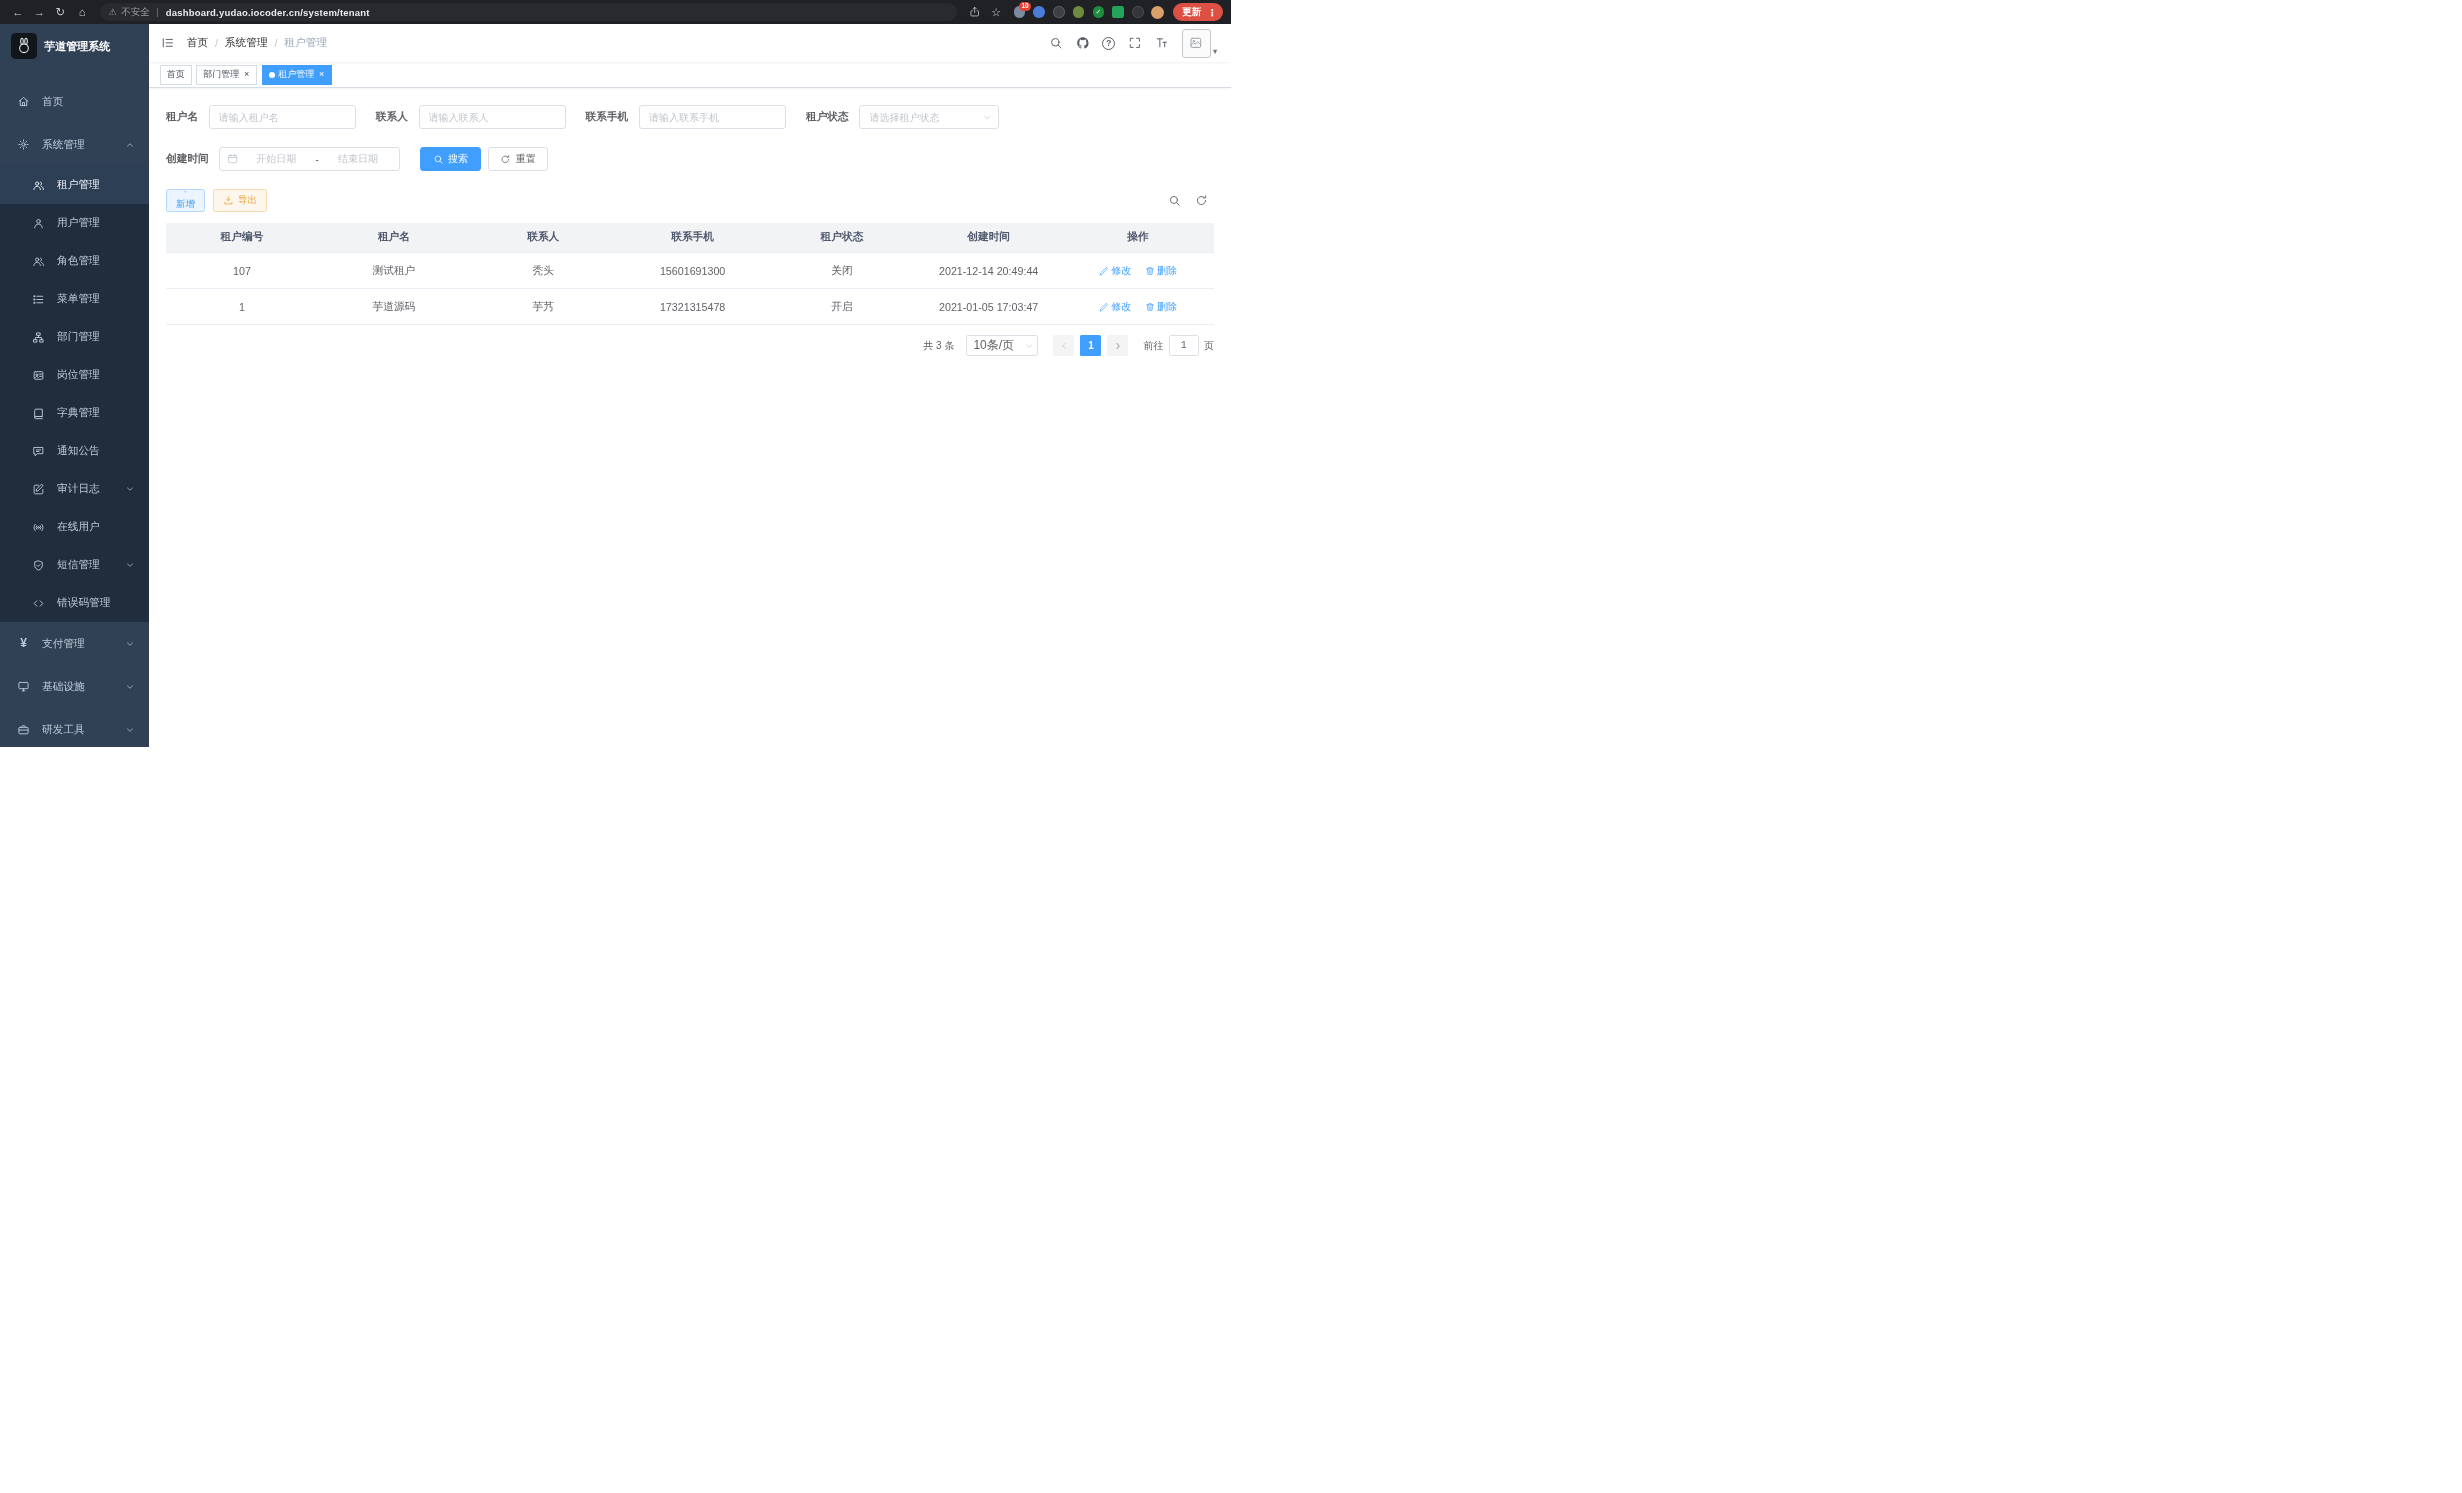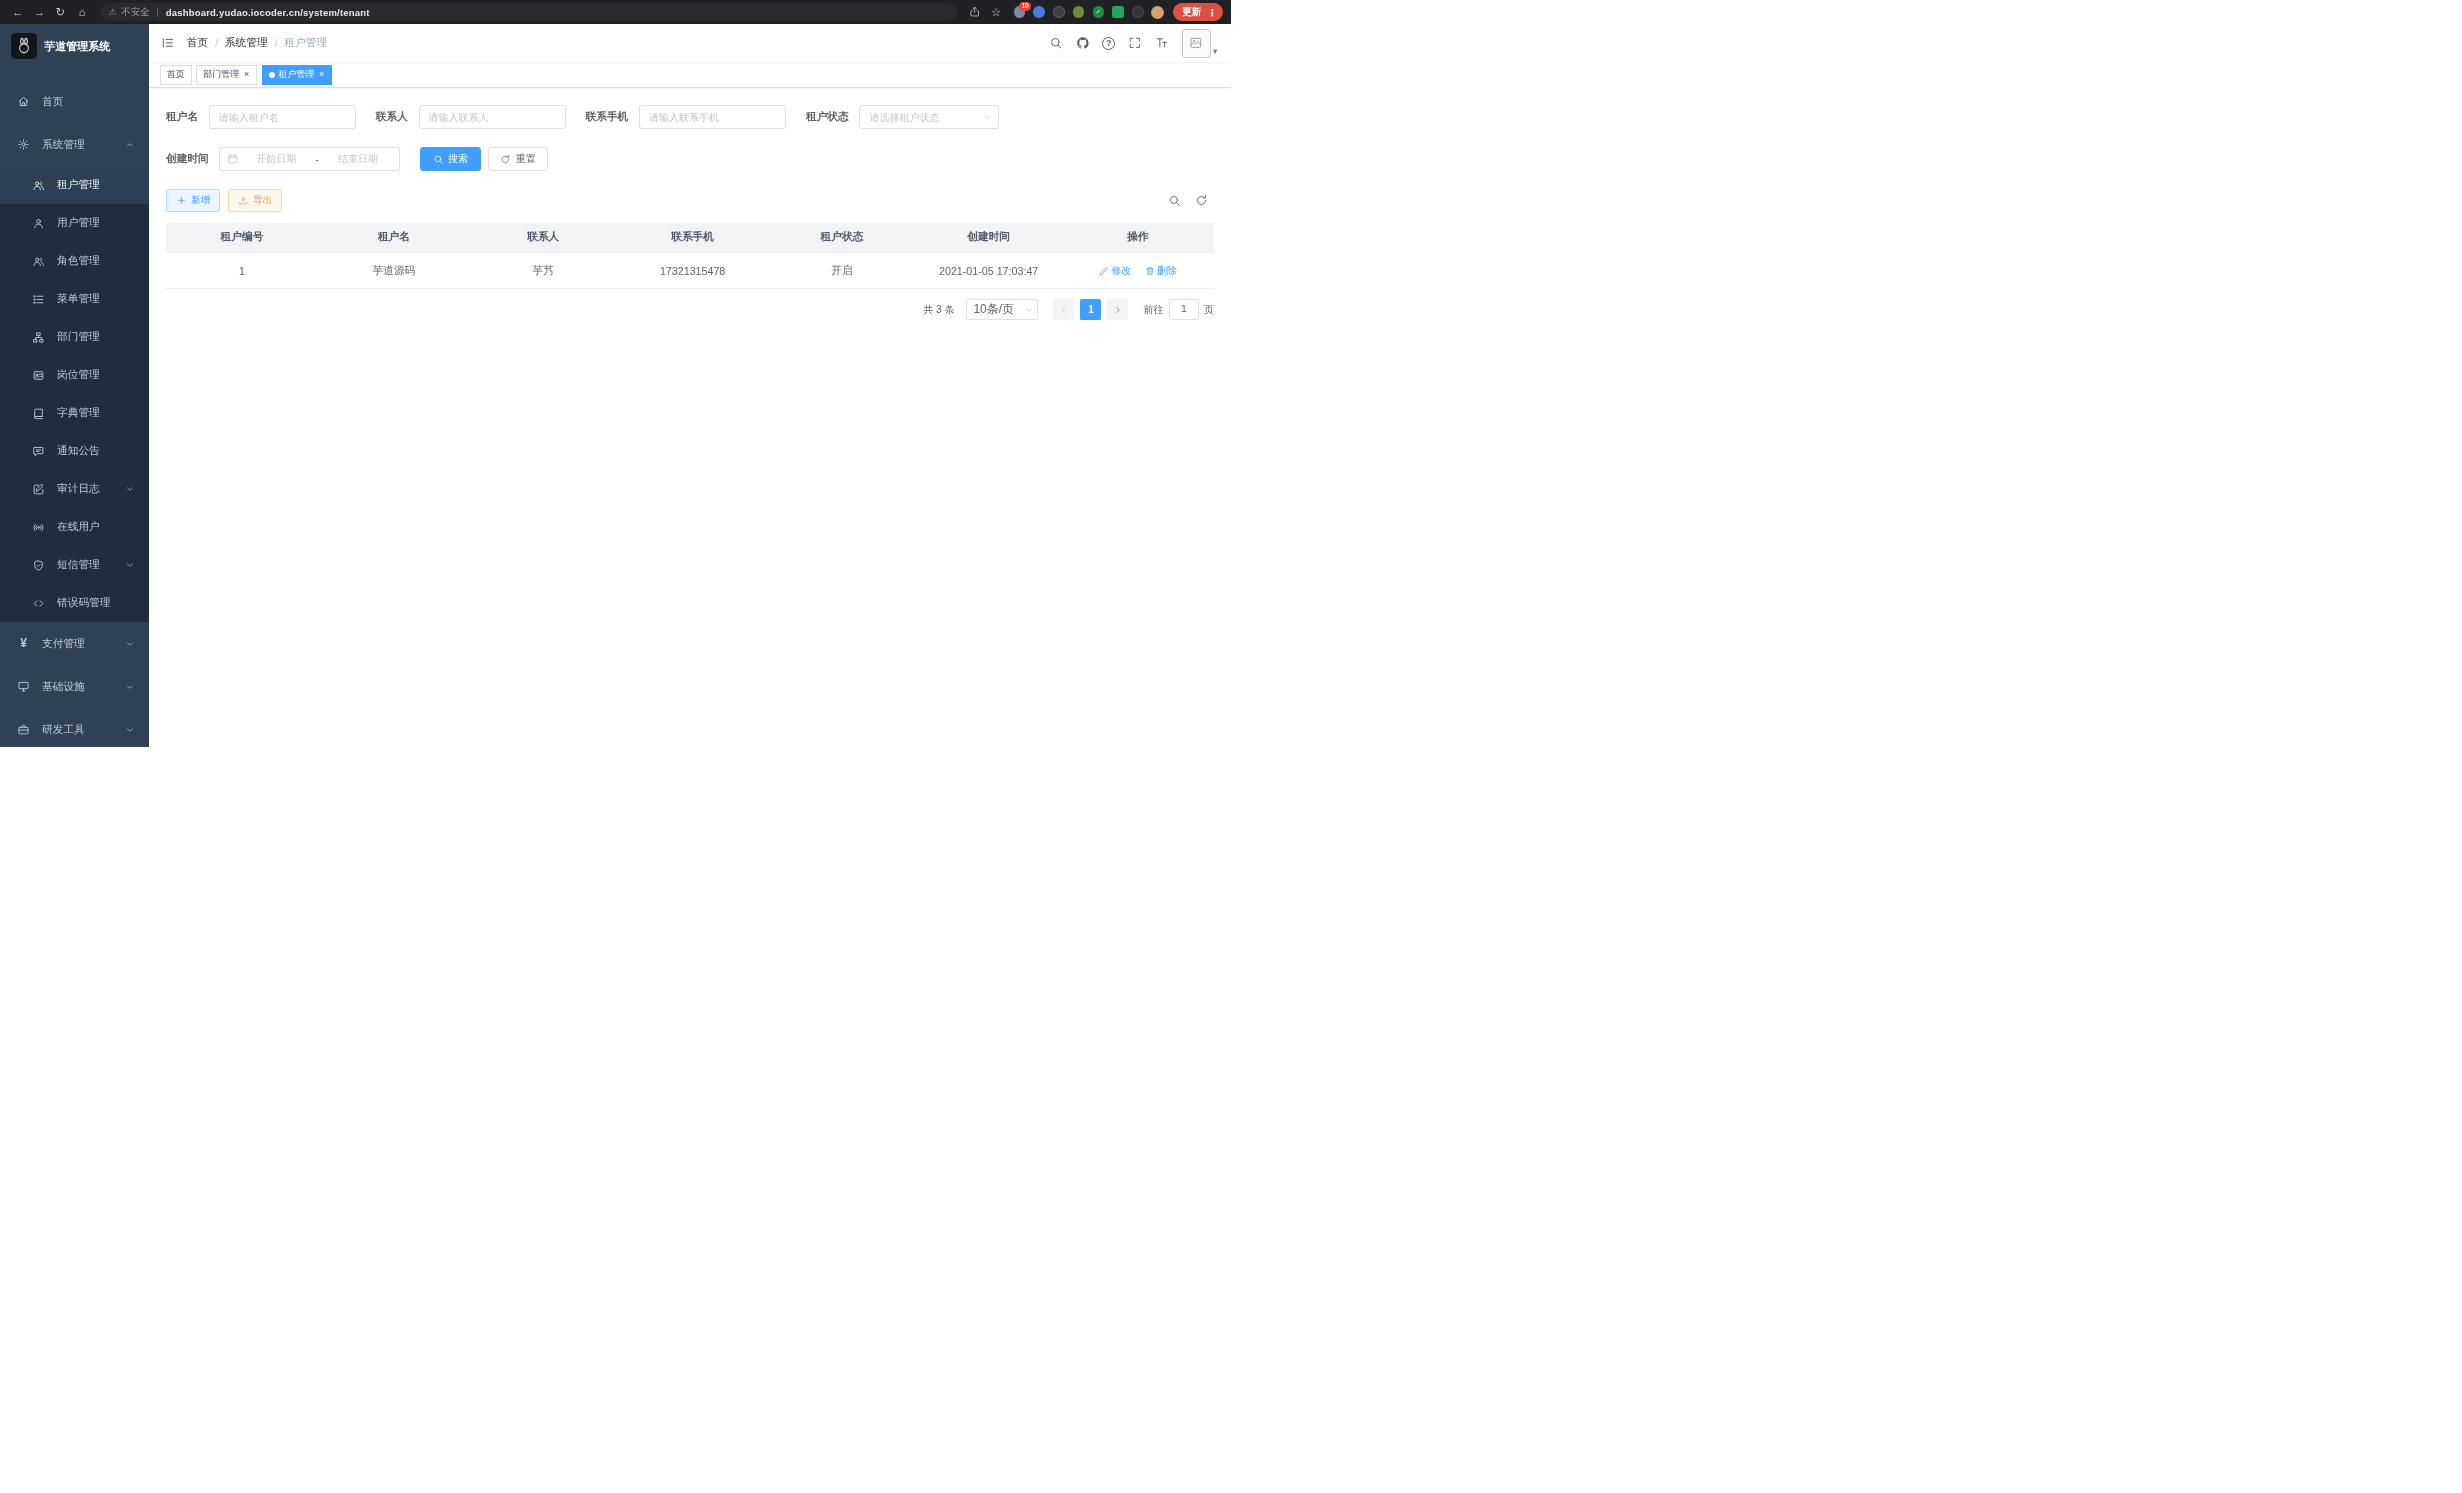--- a/index.html
+++ b/index.html
@@ -84,21 +84,21 @@
   .dr-ph { flex:1; text-align:center; white-space:nowrap; }
   .dr-sep { color:#606266; padding:0 1.5px; }
   .btn { height:24px; display:inline-flex; align-items:center; gap:4.6px; padding:0 11.4px; border-radius:3px; font-size:10px; cursor:pointer; border:0.8px solid #dcdfe6; background:#fff; color:#606266; font-family:inherit; }
   .btn svg { width:10.7px; height:10.7px; }
   .btn-primary { background:#409eff; border-color:#409eff; color:#fff; }
   .ml10 { margin-left:7.6px; }
 
   
   .action-row { display:flex; align-items:center; margin-bottom:10.7px; }
   .btn-sm { height:23px; padding:0 9px; font-size:9.5px; border-radius:2.3px; }
-  .btn-plain-primary { background:#ecf5ff; border-color:#b3d8ff; color:#409eff; }
+  .btn-plain-primary { background:#ecf5ff; border-color:#b3d8ff; color:#409eff;flex-direction:column; }
   .btn-plain-warning { background:#fdf6ec; border-color:#f5dab1; color:#e6a23c; }
   .tool-icons { margin-left:auto; display:flex; align-items:center; gap:13.7px; color:#5f6368; padding-right:6px; }
   .tool-icons .tbtn { cursor:pointer; }
   .tool-icons svg { width:13px; height:13px; }
 
   
   table { width:100%; border-collapse:collapse; font-size:10.7px; color:#606266; table-layout:fixed; }
   thead th { background:#f2f3f5; height:30px; font-weight:700; color:#515a6e; border-bottom:0.8px solid #ebeef5; text-align:center; font-size:10.7px; }
   tbody td { height:36px; text-align:center; border-bottom:0.8px solid #ebeef5; }
   .op { color:#409eff; display:inline-flex; align-items:center; gap:2.3px; font-size:10px; margin:0 5.3px; cursor:pointer; text-decoration:none; }
@@ -583,20 +583,42 @@
             <th>租户名</th>
             <th>联系人</th>
             <th>联系手机</th>
             <th>租户状态</th>
             <th>创建时间</th>
             <th>操作</th>
           </tr>
         </thead>
         <tbody>
           <tr>
+            <td>107</td>
+            <td>测试租户</td>
+            <td>秃头</td>
+            <td>15601691300</td>
+            <td>关闭</td>
+            <td>2021-12-14 20:49:44</td>
+            <td>
+              <a class="op">
+                  <svg class="ic" viewBox="0 0 13 13" width="10" height="10">
+                    <use href="#i-pen"></use>
+                  </svg>
+                  <span>修改</span>
+                </a>
+              <a class="op">
+                  <svg class="ic" viewBox="0 0 13 13" width="10" height="10">
+                    <use href="#i-trash"></use>
+                  </svg>
+                  <span>删除</span>
+                </a>
+            </td>
+          </tr>
+          <tr>
             <td>1</td>
             <td>芋道源码</td>
             <td>芋艿</td>
             <td>17321315478</td>
             <td>开启</td>
             <td>2021-01-05 17:03:47</td>
             <td>
               <a class="op">
                   <svg class="ic" viewBox="0 0 13 13" width="10" height="10">
                     <use href="#i-pen"></use>

